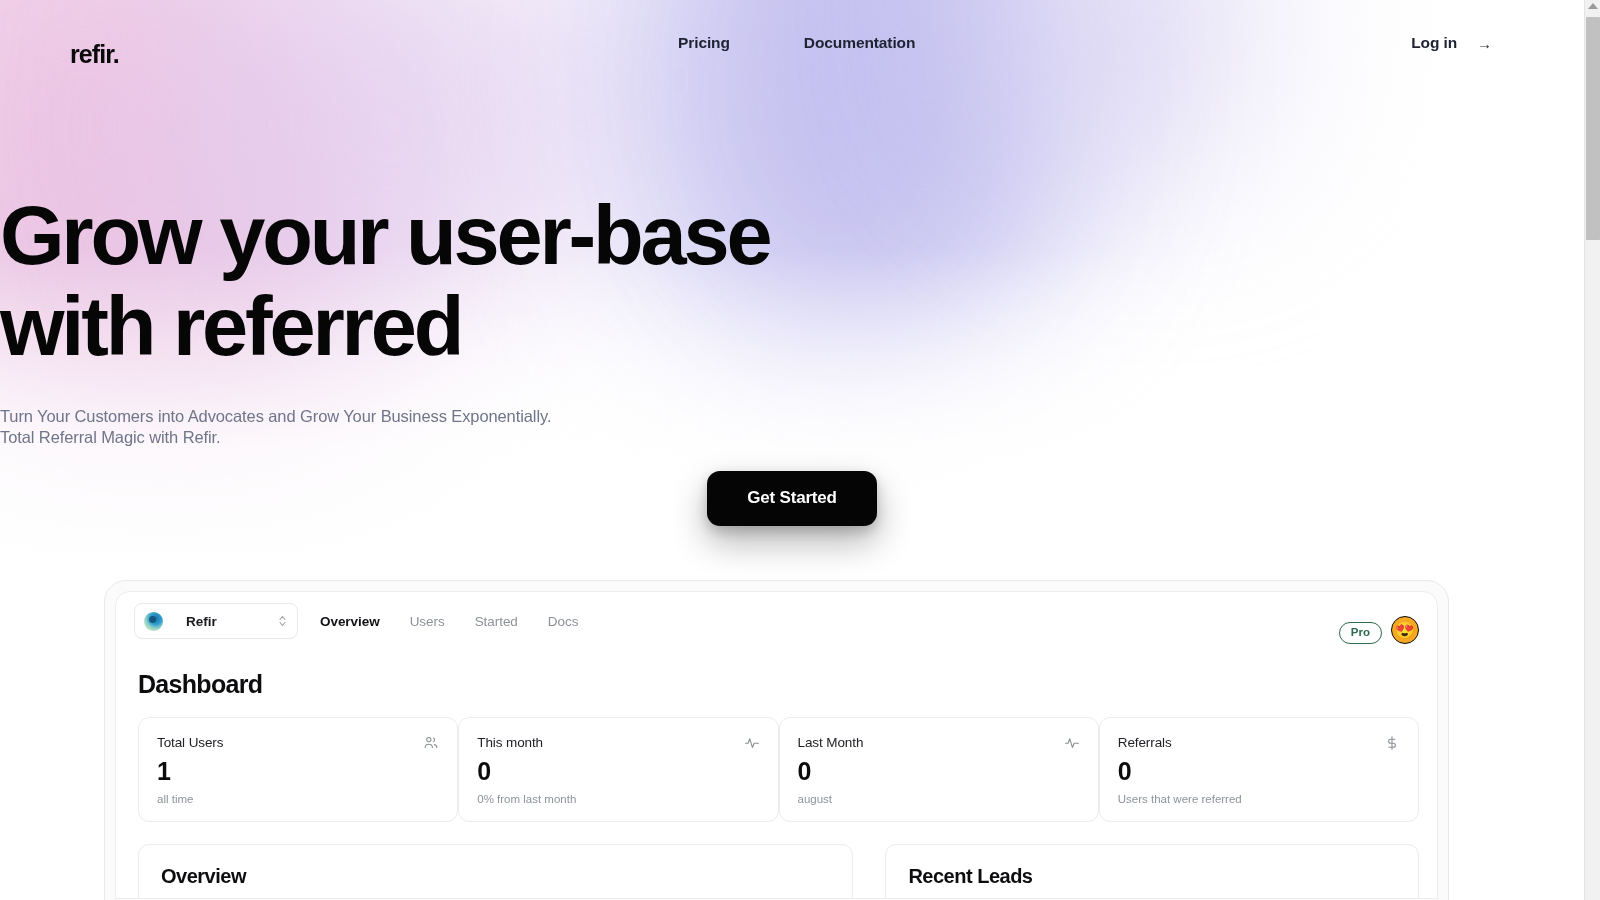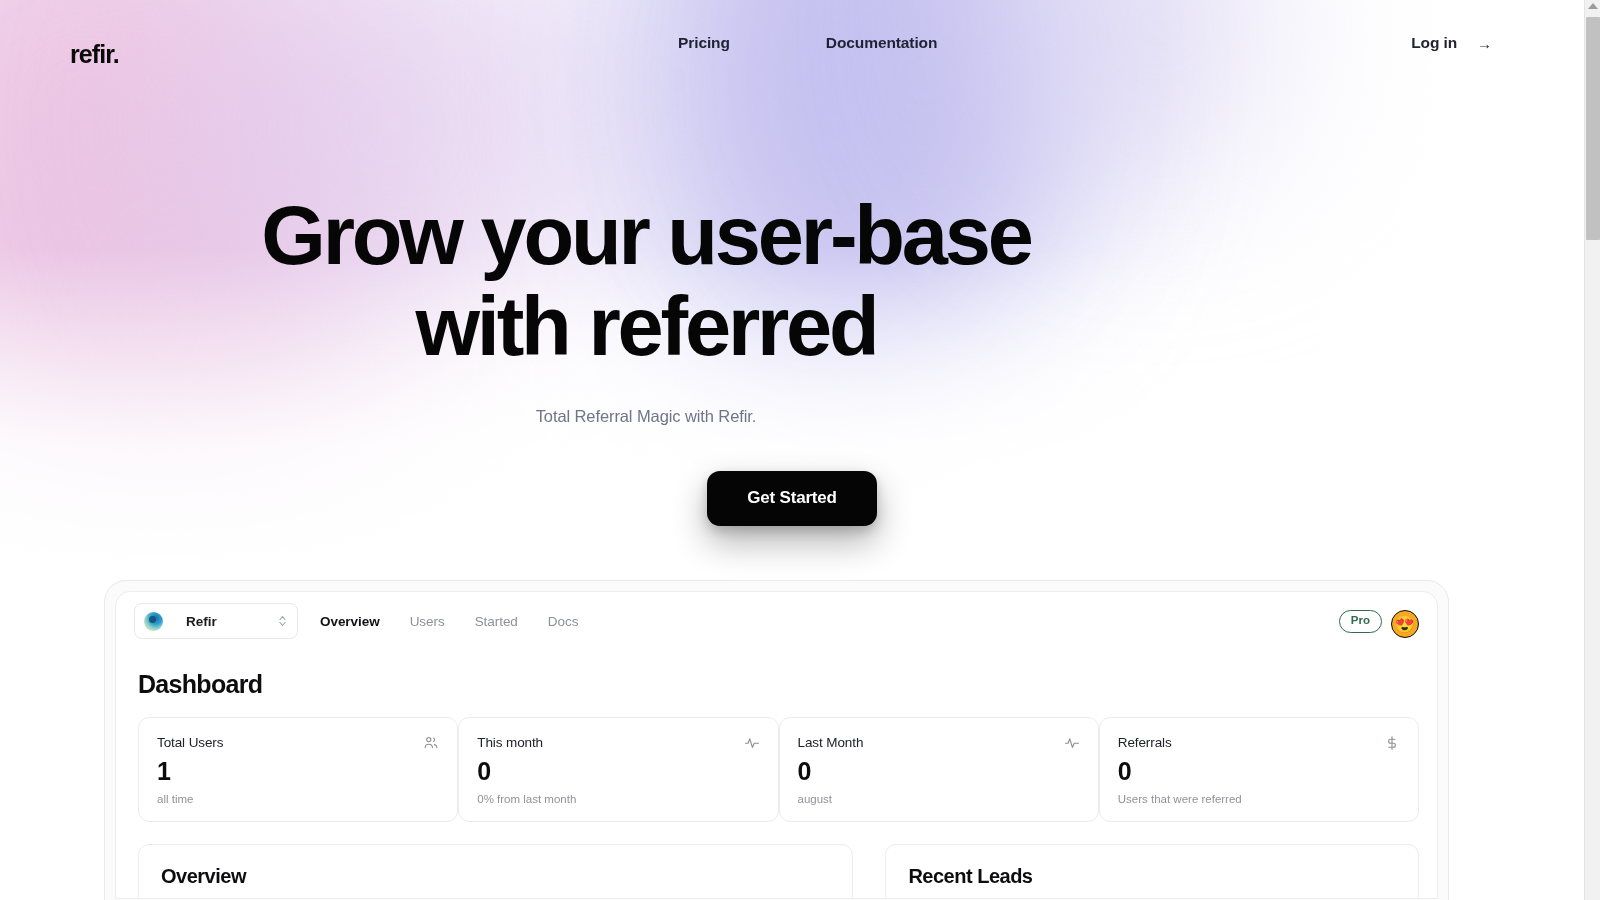--- a/index.html
+++ b/index.html
@@ -101,21 +101,21 @@
     font-weight: 700;
     letter-spacing: -0.9px;
     color: #0a0a0a;
     margin-top: 12px;
   }
   .nav-links {
     position: absolute;
     left: 678px;
     top: 34px;
     display: flex;
-    gap: 96px;
+    gap: 74px;
   }
   .nav-link {
     font-size: 15.5px;
     font-weight: 600;
     color: #1f2233;
     letter-spacing: -0.1px;
     text-decoration: none;
     cursor: pointer;
   }
   .login {
@@ -132,21 +132,21 @@
     gap: 20px;
   }
   .login .arrow { font-size: 15px; font-weight: 400; }
 
   
   .hero {
     position: absolute;
     top: 190px;
     left: 0;
     width: 1292px;
-    text-align: center;
+    text-align: left;
     z-index: 4;
   }
   .hero h1 {
     font-size: 83px;
     line-height: 91px;
     font-weight: 700;
     letter-spacing: -3.2px;
     color: #060606;
   }
   .hero h1 .line { display: block; }
@@ -267,23 +267,23 @@
     color: #8d9199;
     font-weight: 500;
     cursor: pointer;
     letter-spacing: -0.05px;
   }
   .tab.active { color: #111216; font-weight: 700; }
 
   .topbar-right {
     position: absolute;
     right: 18px;
-    top: 18px;
-    display: flex;
-    align-items: flex-start;
+    top: 24px;
+    display: flex;
+    align-items: flex-end;
     gap: 9px;
   }
   .pro-badge {
     border: 1px solid #2f6b4f;
     color: #2f6b4f;
     font-size: 11.5px;
     font-weight: 600;
     border-radius: 999px;
     padding: 4px 11px 5px;
     background: #fff;
@@ -428,20 +428,21 @@
       <span class="arrow">→</span>
     </div>
   </div>
 
   <div class="hero">
     <h1>
       <span class="line">Grow your user-base</span>
       <span class="line">with referred</span>
     </h1>
     <div class="hero-sub">
+      <span class="line">Turn Your Customers into Advocates and Grow Your Business Exponentially.</span>
       <span class="line">Total Referral Magic with Refir.</span>
     </div>
   </div>
 
   <div class="cta-wrap">
     <button class="cta">Get Started</button>
   </div>
 
   <div class="dash-outer">
     <div class="dash-inner">

